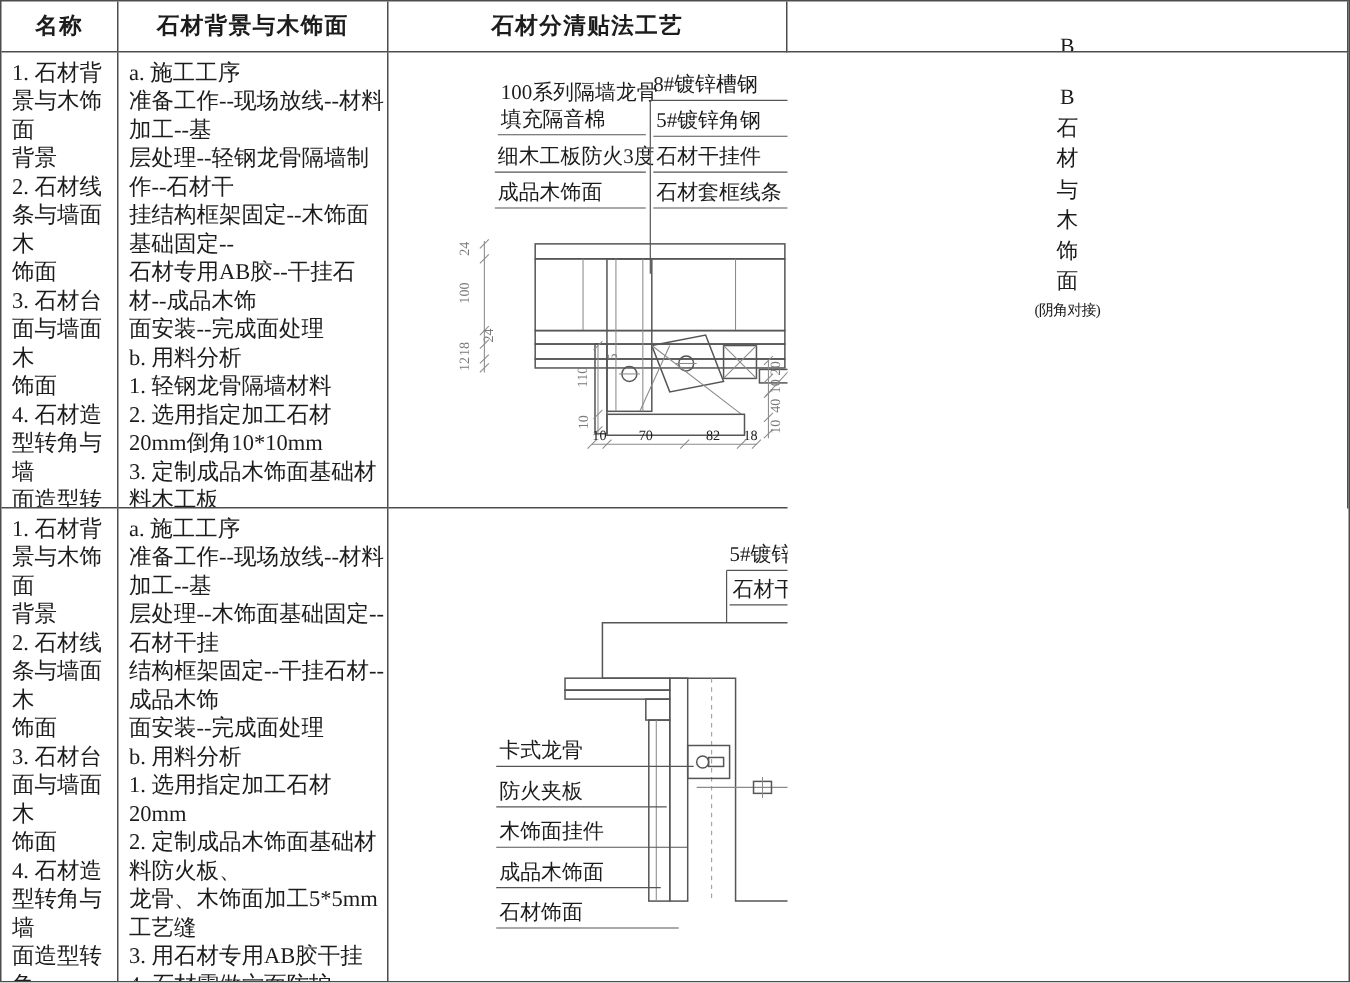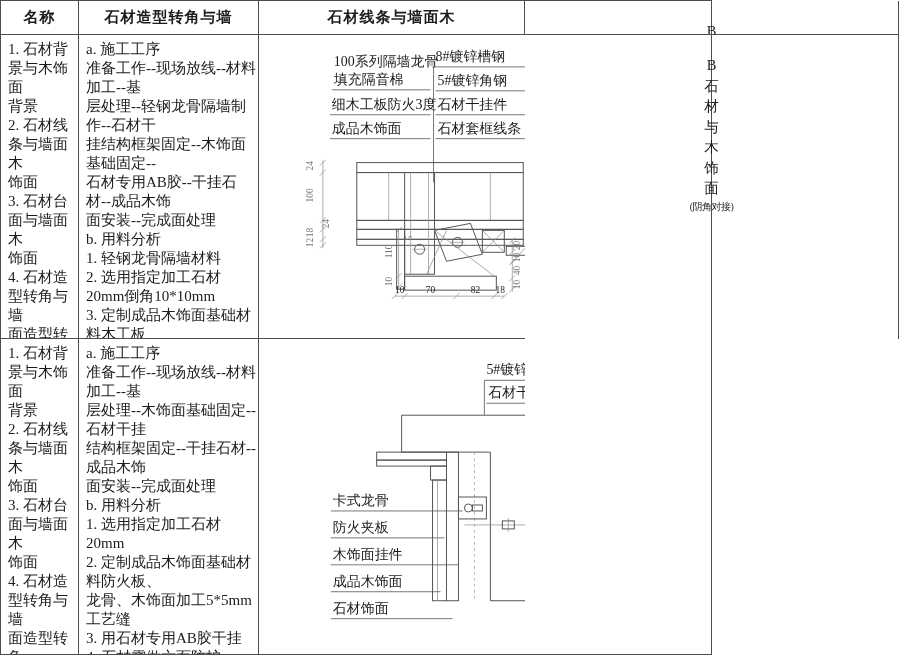--- a/index.html
+++ b/index.html
@@ -1,17 +1,17 @@
 <!DOCTYPE html>
 <html><head>
 <meta charset="utf-8">
 <style>
   html,body{margin:0;padding:0;background:#fff;}
   body{font-family:"Liberation Serif","DejaVu Serif",serif;color:#1c1c1c;}
-  .sheet{position:relative;width:712px;height:655px;box-sizing:border-box;
+  .sheet{position:relative;width:900px;height:655px;box-sizing:border-box;
          border:1px solid #4d4d4d;background:#fff;
          display:grid;grid-template-columns:78px 180px 266px 374px;
          grid-template-rows:34px 304px 315px;}
   .cell{box-sizing:border-box;border-right:1px solid #4d4d4d;border-bottom:1px solid #4d4d4d;overflow:hidden;}
   .last-col{border-right:none;}
   .last-row{border-bottom:none;}
   .hdr{display:flex;align-items:center;justify-content:center;
        font-weight:bold;font-size:15px;letter-spacing:1px;}
   .name-cell{text-align:center;padding-top:20px;}
   .name-letters{white-space:pre-line;font-size:14.5px;line-height:20.5px;}
@@ -24,22 +24,22 @@
   .lead{stroke:#555;stroke-width:0.8;}
   .thin{stroke:#8a8a8a;stroke-width:0.7;}
   .edge{stroke:#555;stroke-width:1;fill:none;}
 </style>
 </head>
 <body>
 
 <div class="sheet">
 
   <div class="cell hdr">名称</div>
-  <div class="cell hdr">石材造型转角与墙</div>
-  <div class="cell hdr">石材线条与墙面木</div>
+  <div class="cell hdr">石材背景与木饰面</div>
+  <div class="cell hdr">石材分清贴法工艺</div>
 
   <div class="cell name-cell">
     <div class="name-letters">B
 石
 材
 与
 木
 饰
 面</div>
     <div class="name-suffix">(阴角对接)</div>

